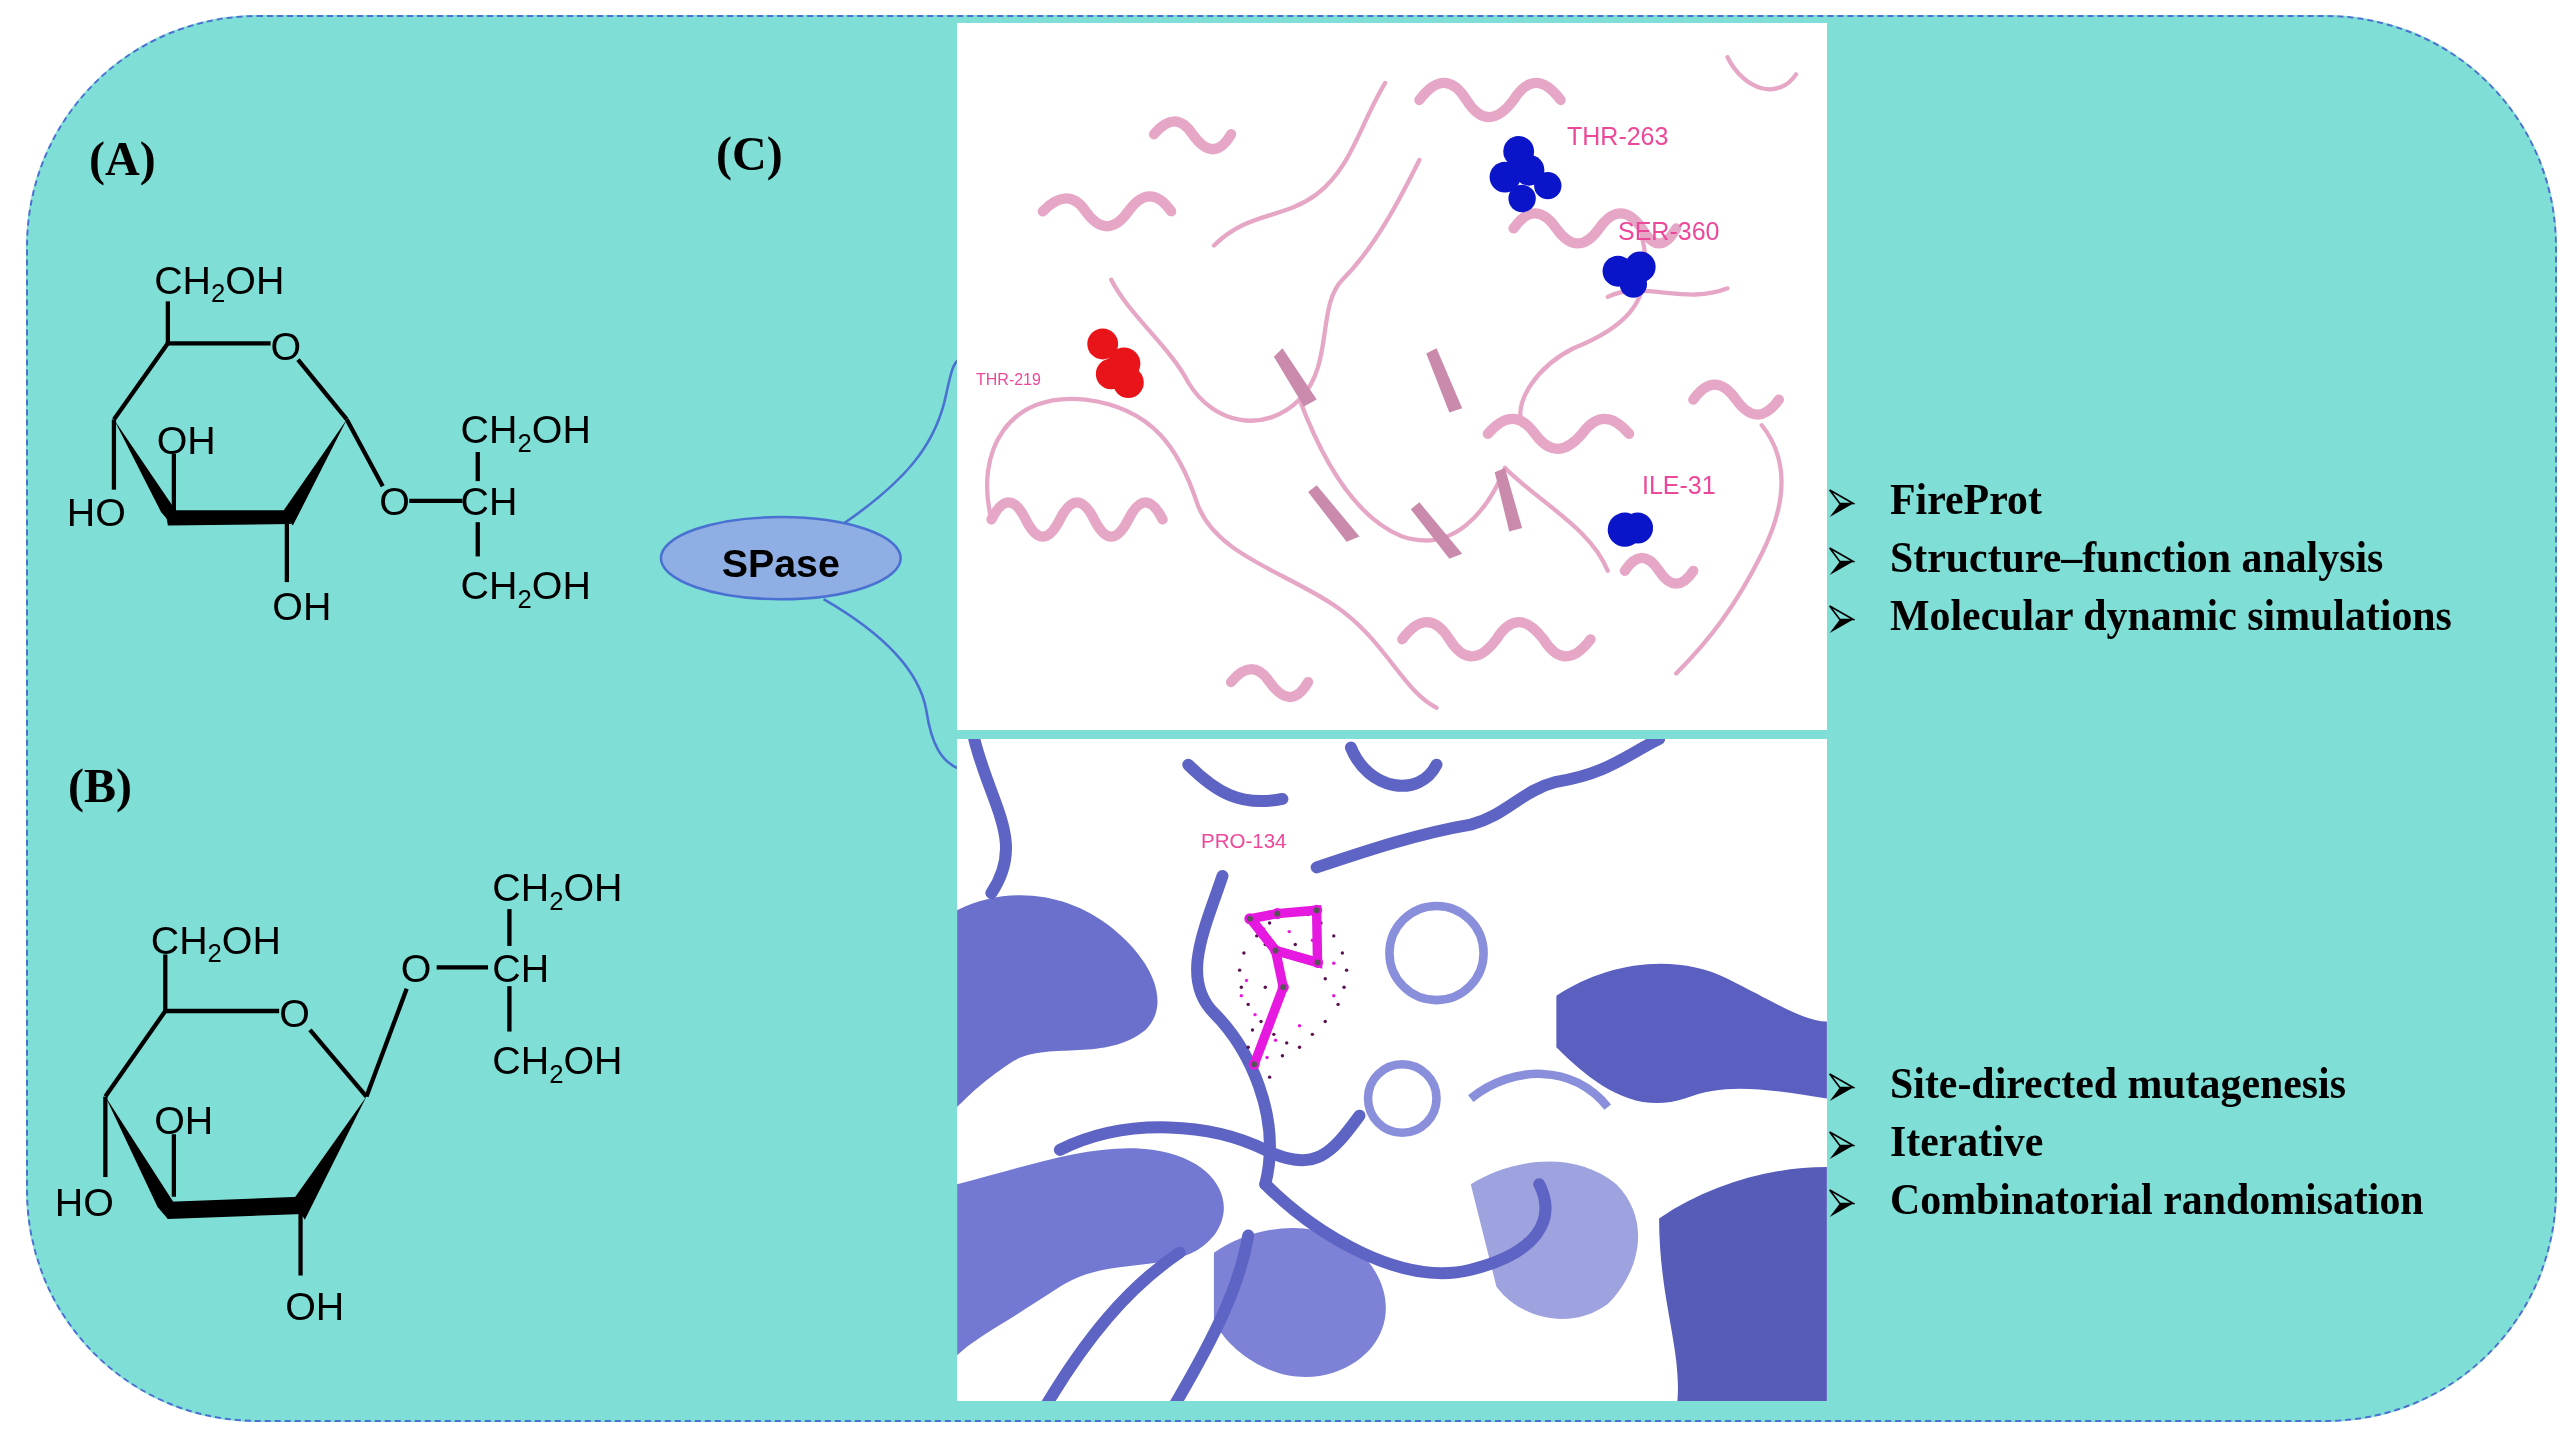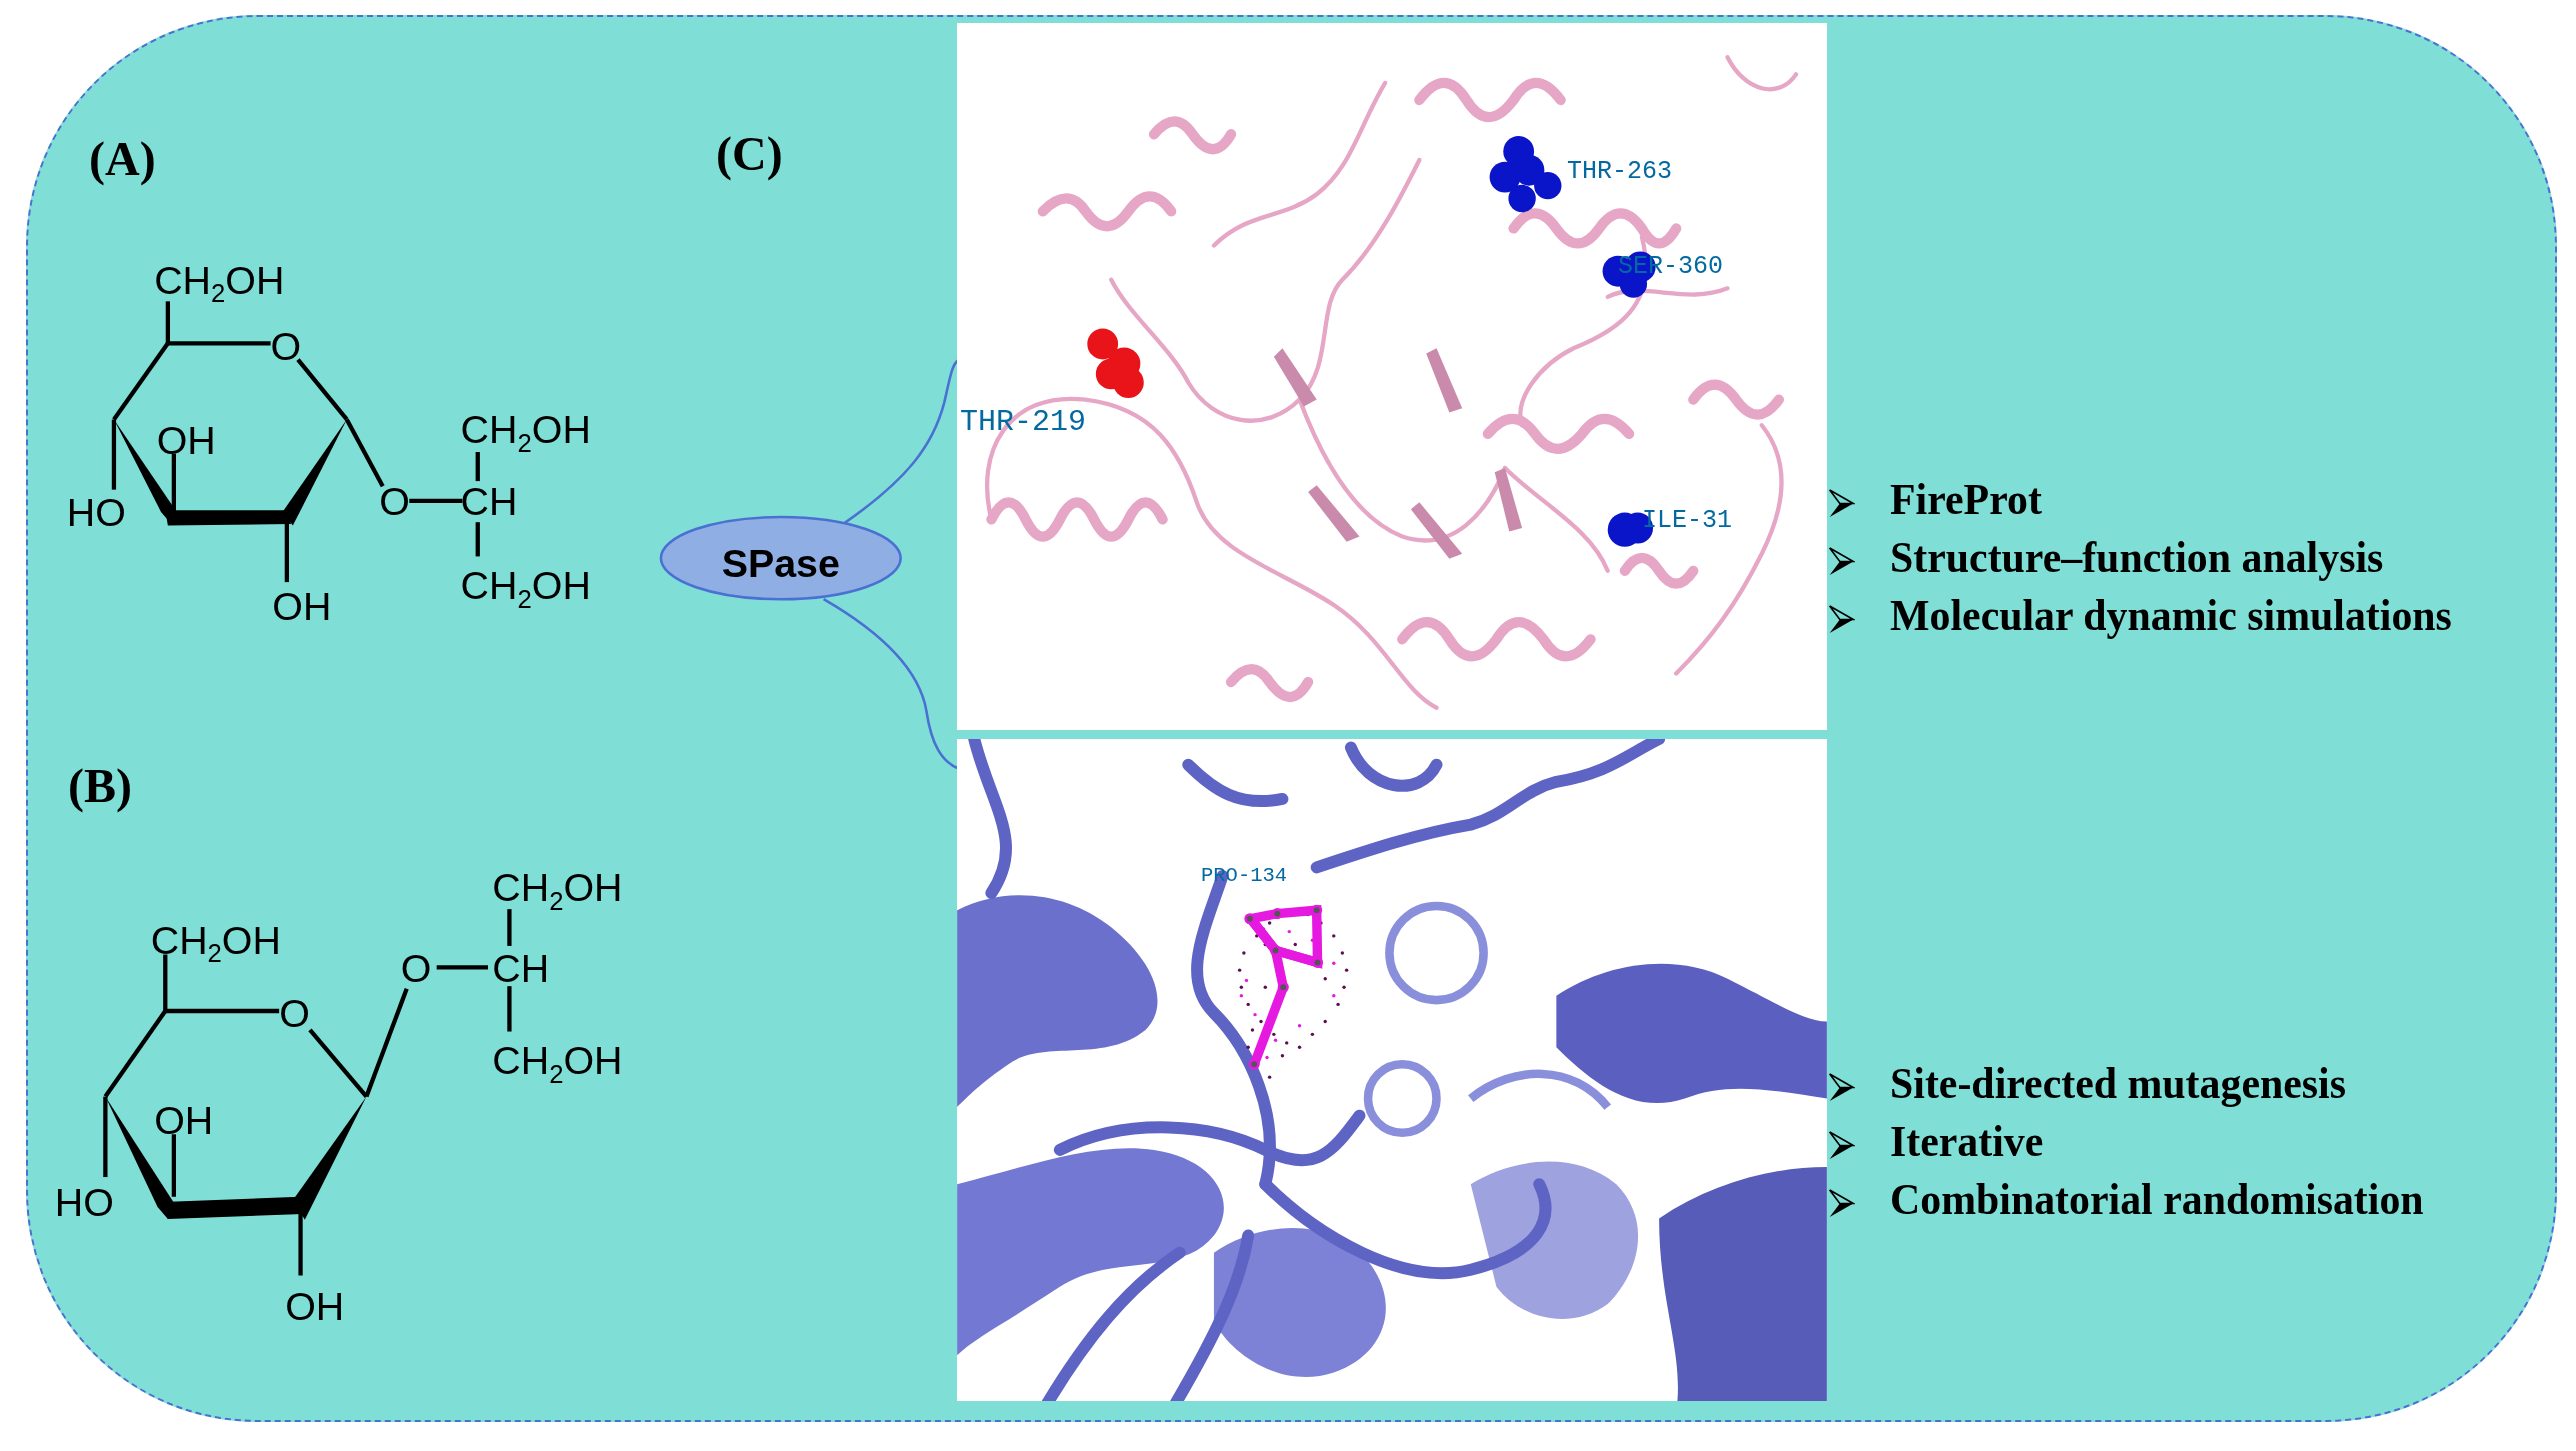--- a/index.html
+++ b/index.html
@@ -12,22 +12,22 @@
   }
   .label {
     position: absolute; font-family: "Liberation Serif", "DejaVu Serif", serif;
     font-weight: bold; color: #000; white-space: nowrap; line-height: 1;
   }
   .panel-label { font-size: 48px; }
   .panel {
     position: absolute; background: #ffffff; overflow: hidden;
   }
   .res-label {
-    position: absolute; font-family: Liberation Mono, monospace; color: #0369a1;
-    white-space: nowrap; line-height: 1; margin-top: 35px;
+    position: absolute; font-family: Liberation Sans, sans-serif; color: #ec4899;
+    white-space: nowrap; line-height: 1;
   }
   .bullets { position: absolute; list-style: none; margin: 0; padding: 0; }
   .bullets li {
     position: relative; height: 58px; display: flex; align-items: flex-end;
   }
   .bullet-icon { position: absolute; left: 0; bottom: 3.4px; width: 27px; height: 31px; }
   .bullet-text {
     position: absolute; left: 62px; bottom: 0;
     font-family: "Liberation Serif", "DejaVu Serif", serif; font-weight: bold;
     font-size: 45px; line-height: 1; color: #000; white-space: nowrap;
@@ -183,21 +183,21 @@
         <circle cx="180" cy="410" r="18" fill="#e8141a"></circle>
         <circle cx="200" cy="420" r="18" fill="#e8141a"></circle>
       </g>
       <g>
         <circle cx="780" cy="592" r="20" fill="#0a14c8"></circle>
         <circle cx="795" cy="590" r="18" fill="#0a14c8"></circle>
       </g>
     </svg>
     <div class="res-label" style="left:610px; top:101px; font-size:25px;">THR-263</div>
     <div class="res-label" style="left:661px; top:196px; font-size:25px;">SER-360</div>
-    <div class="res-label" style="left:3px; top:349px; font-size:30px;">THR-219</div>
+    <div class="res-label" style="left:19px; top:349px; font-size:16px;">THR-219</div>
     <div class="res-label" style="left:685px; top:450px; font-size:25px;text-align:center;">ILE-31</div>
   </div>
 
   <div class="panel" style="left:957px; top:739px; width:870px; height:662px;">
     <svg width="870" height="672" viewBox="0 0 1016 785">
       <g fill="#6a70cc">
         <path d="M 0 200 C 60 170, 130 180, 180 220 C 230 260, 250 310, 220 340 C 170 380, 100 350, 60 380 C 30 400, 10 420, 0 430 Z"></path>
         <path d="M 0 520 C 80 500, 160 470, 230 480 C 300 490, 330 540, 300 580 C 260 630, 180 600, 120 640 C 60 680, 20 700, 0 720 Z" fill="#7378d2"></path>
         <path d="M 700 300 C 760 260, 840 250, 900 280 C 960 310, 990 330, 1016 330 L 1016 420 C 950 410, 900 400, 850 420 C 790 440, 740 400, 700 360 Z" fill="#5a5fc0"></path>
         <path d="M 820 560 C 880 520, 950 500, 1016 500 L 1016 785 L 840 785 C 850 720, 820 660, 820 560 Z" fill="#575cb8"></path>

